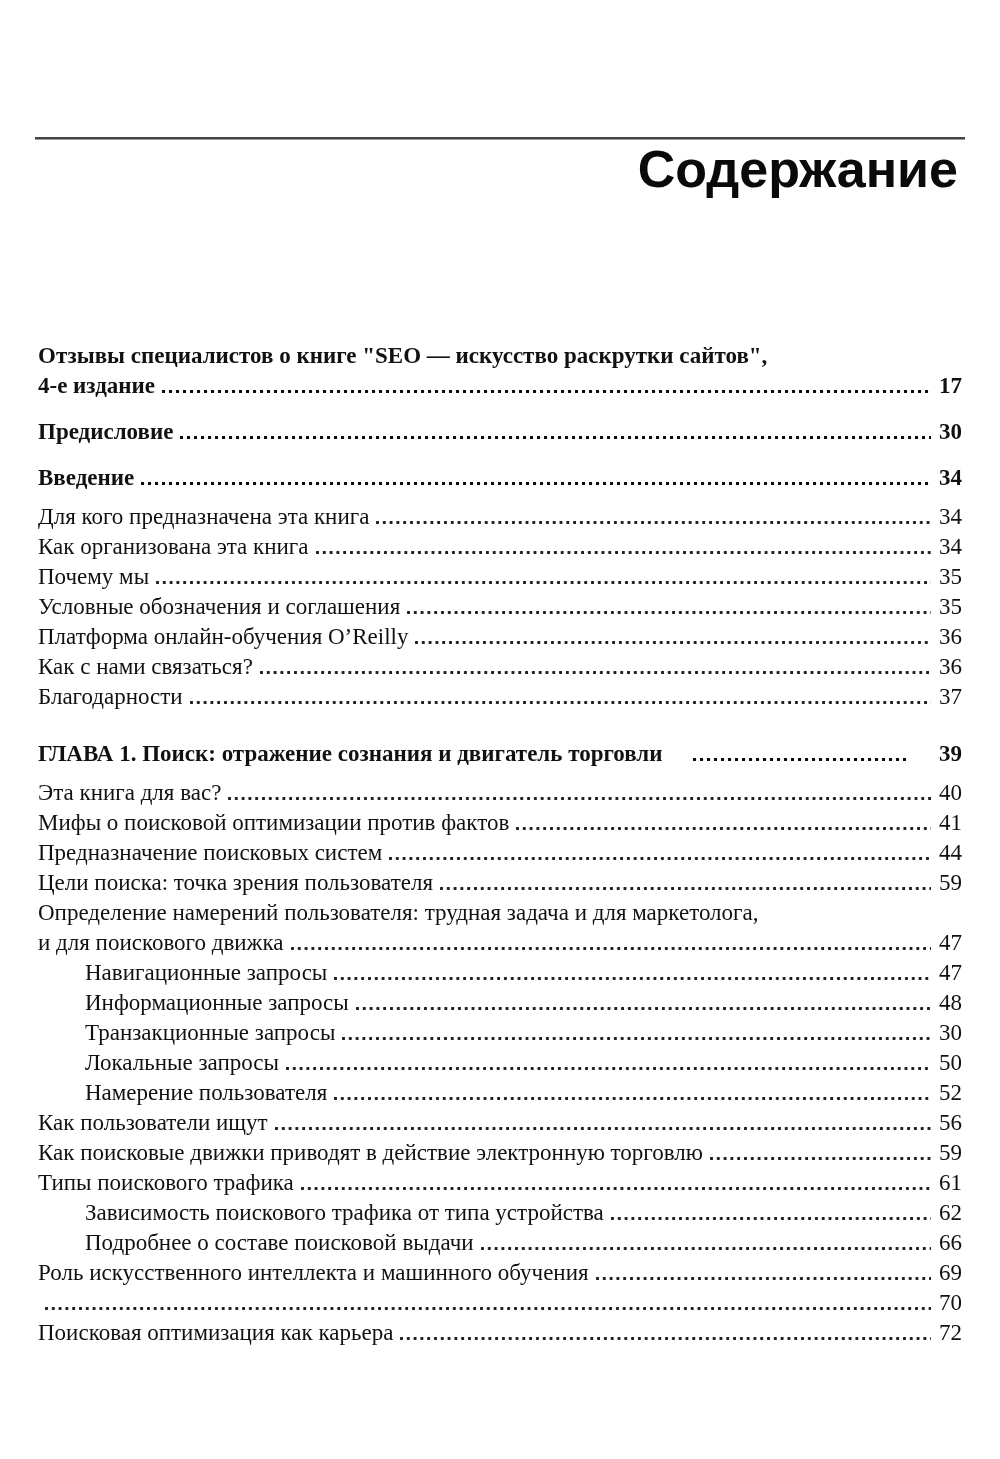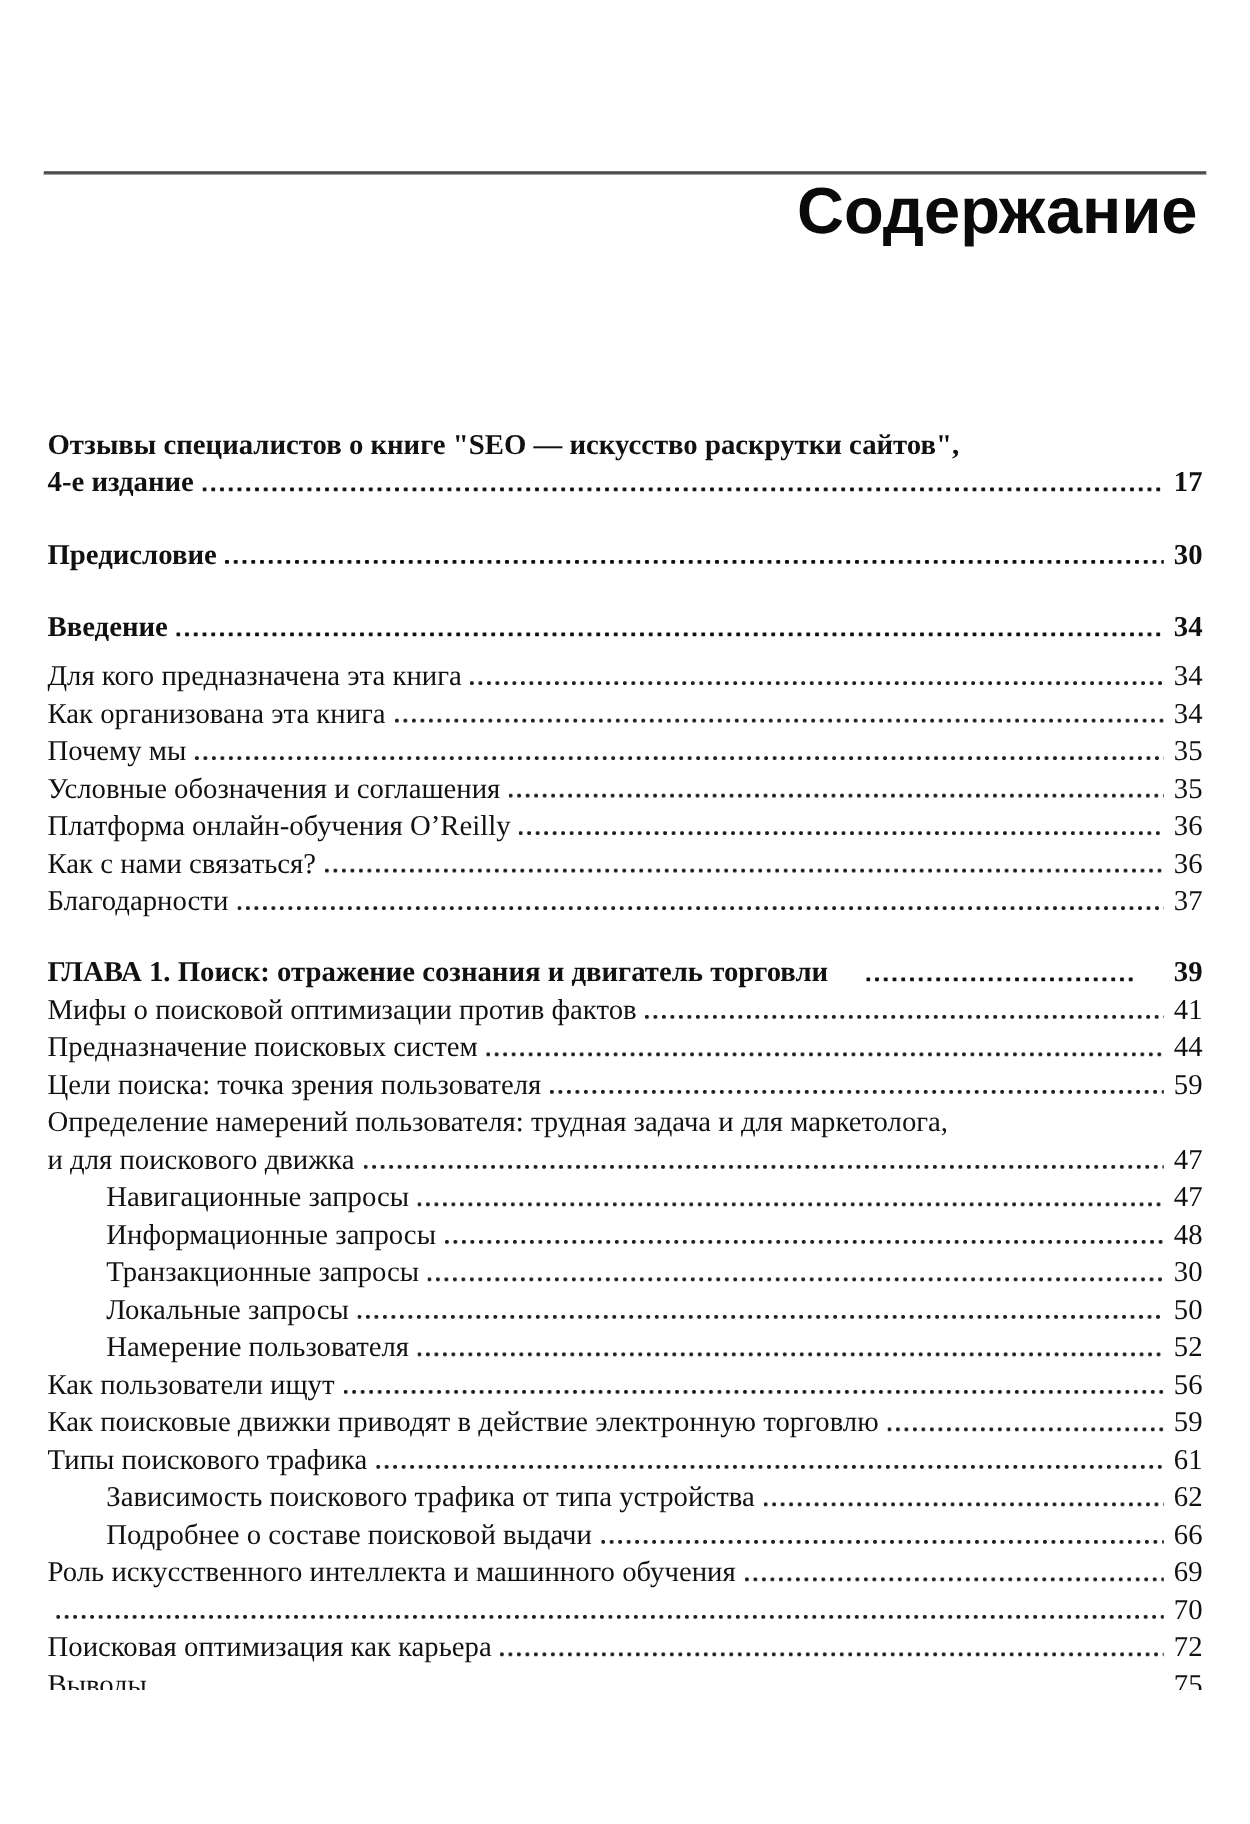--- a/index.html
+++ b/index.html
@@ -47,21 +47,21 @@
   }
   .row {
     display: flex;
     align-items: baseline;
     height: 30px;
     line-height: 30px;
     white-space: nowrap;
   }
   .row.bold { font-weight: bold; }
   .row.indent { padding-left: 47px; }
-  .row.gap-lg { margin-top: 28px; }
+  .row.gap-lg { margin-top: 16px; }
   .row.gap-md { margin-top: 27px; gap: 23px; }
   .row.gap-sm { margin-top: 9px; }
   .label {
     flex: 0 0 auto;
     white-space: nowrap;
   }
   .leader {
     flex: 1 1 auto;
     min-width: 10px;
     height: 3px;
@@ -138,20 +138,25 @@
       <div class="row">
         <span class="label">Благодарности</span>
         <span class="leader"></span>
         <span class="pagenum">37</span>
       </div>
       <div class="row bold gap-md">
         <span class="label">ГЛАВА 1. Поиск: отражение сознания и двигатель торговли</span>
         <span class="leader"></span>
         <span class="pagenum">39</span>
       </div>
+      <div class="row gap-sm">
+        <span class="label">Эта книга для вас?</span>
+        <span class="leader"></span>
+        <span class="pagenum">40</span>
+      </div>
       <div class="row">
         <span class="label">Мифы о поисковой оптимизации против фактов</span>
         <span class="leader"></span>
         <span class="pagenum">41</span>
       </div>
       <div class="row">
         <span class="label">Предназначение поисковых систем</span>
         <span class="leader"></span>
         <span class="pagenum">44</span>
       </div>

